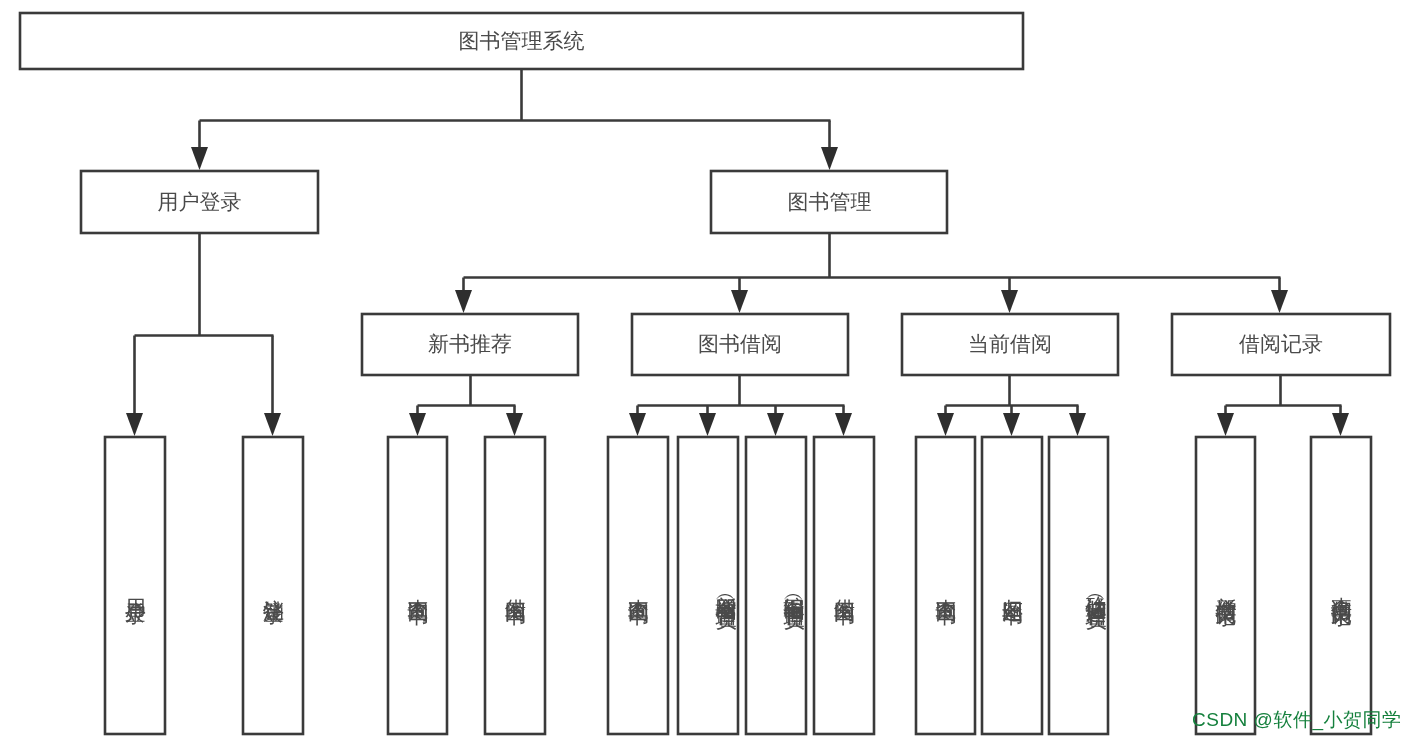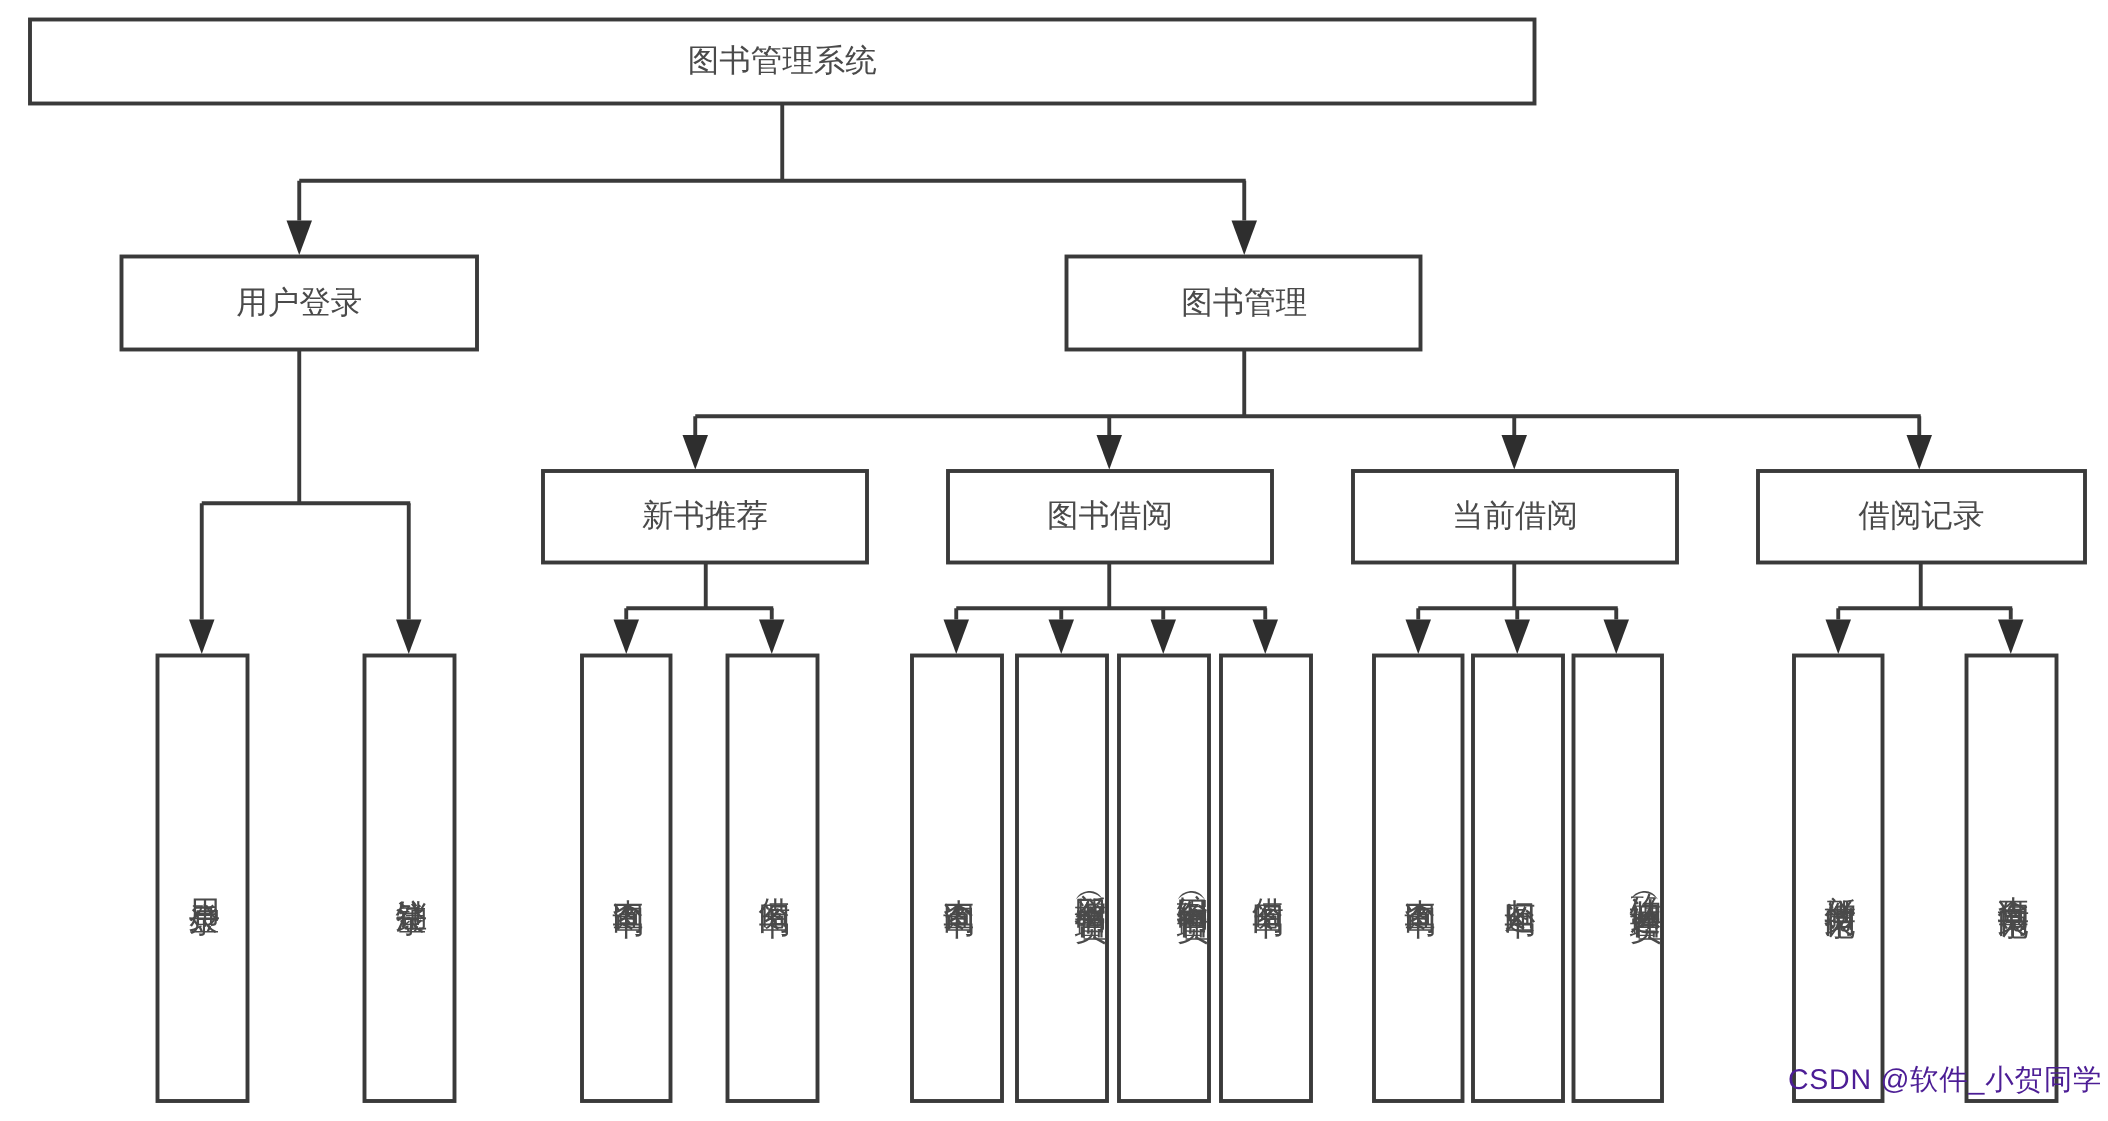--- a/index.html
+++ b/index.html
@@ -60,21 +60,21 @@
     line-height: 1.18;
     color: #4a4a4a;
     letter-spacing: 2px;
     pointer-events: none;
     white-space: nowrap;
   }
   .watermark {
     position: absolute;
     font-family: "Liberation Sans", "DejaVu Sans", sans-serif;
     font-size: 19px;
-    color: #4c1d95;
+    color: #15803d;
     white-space: nowrap;
     letter-spacing: 0.5px;
   }
 </style>
 </head>
 <body>
 
 <div id="diagram-root">
 
   <svg class="diagram-canvas" viewBox="0 0 1405 747">

